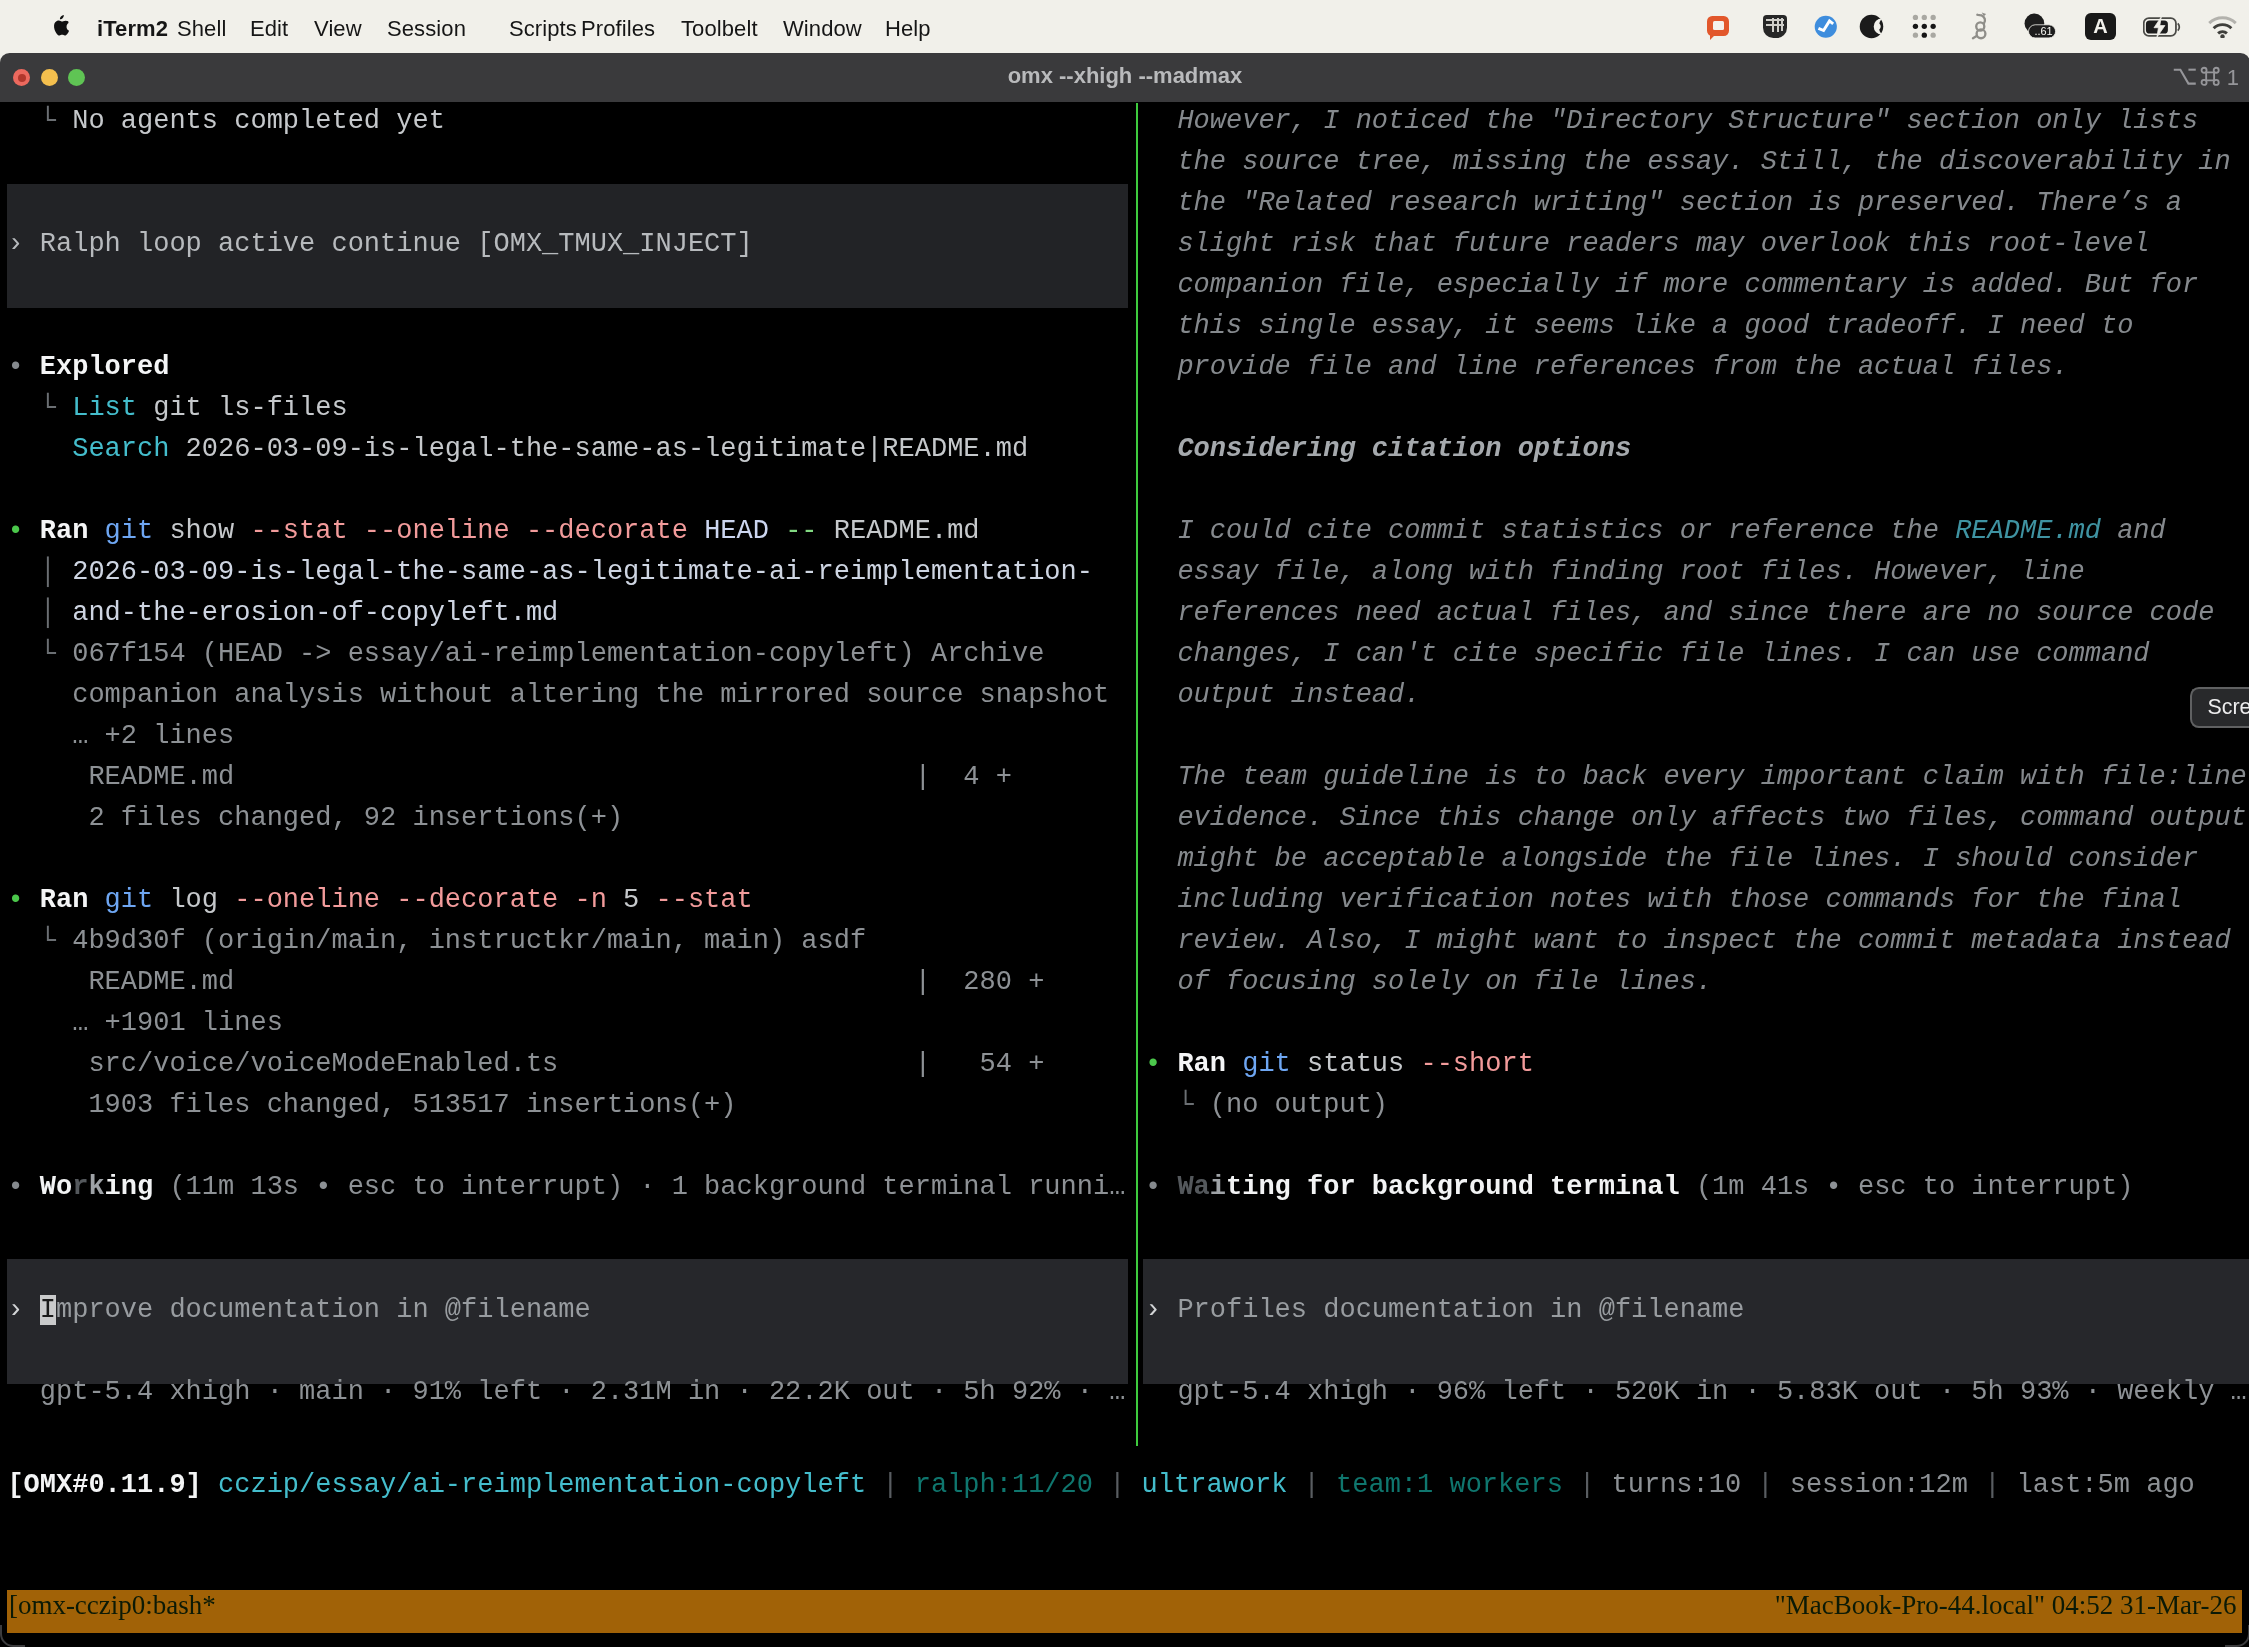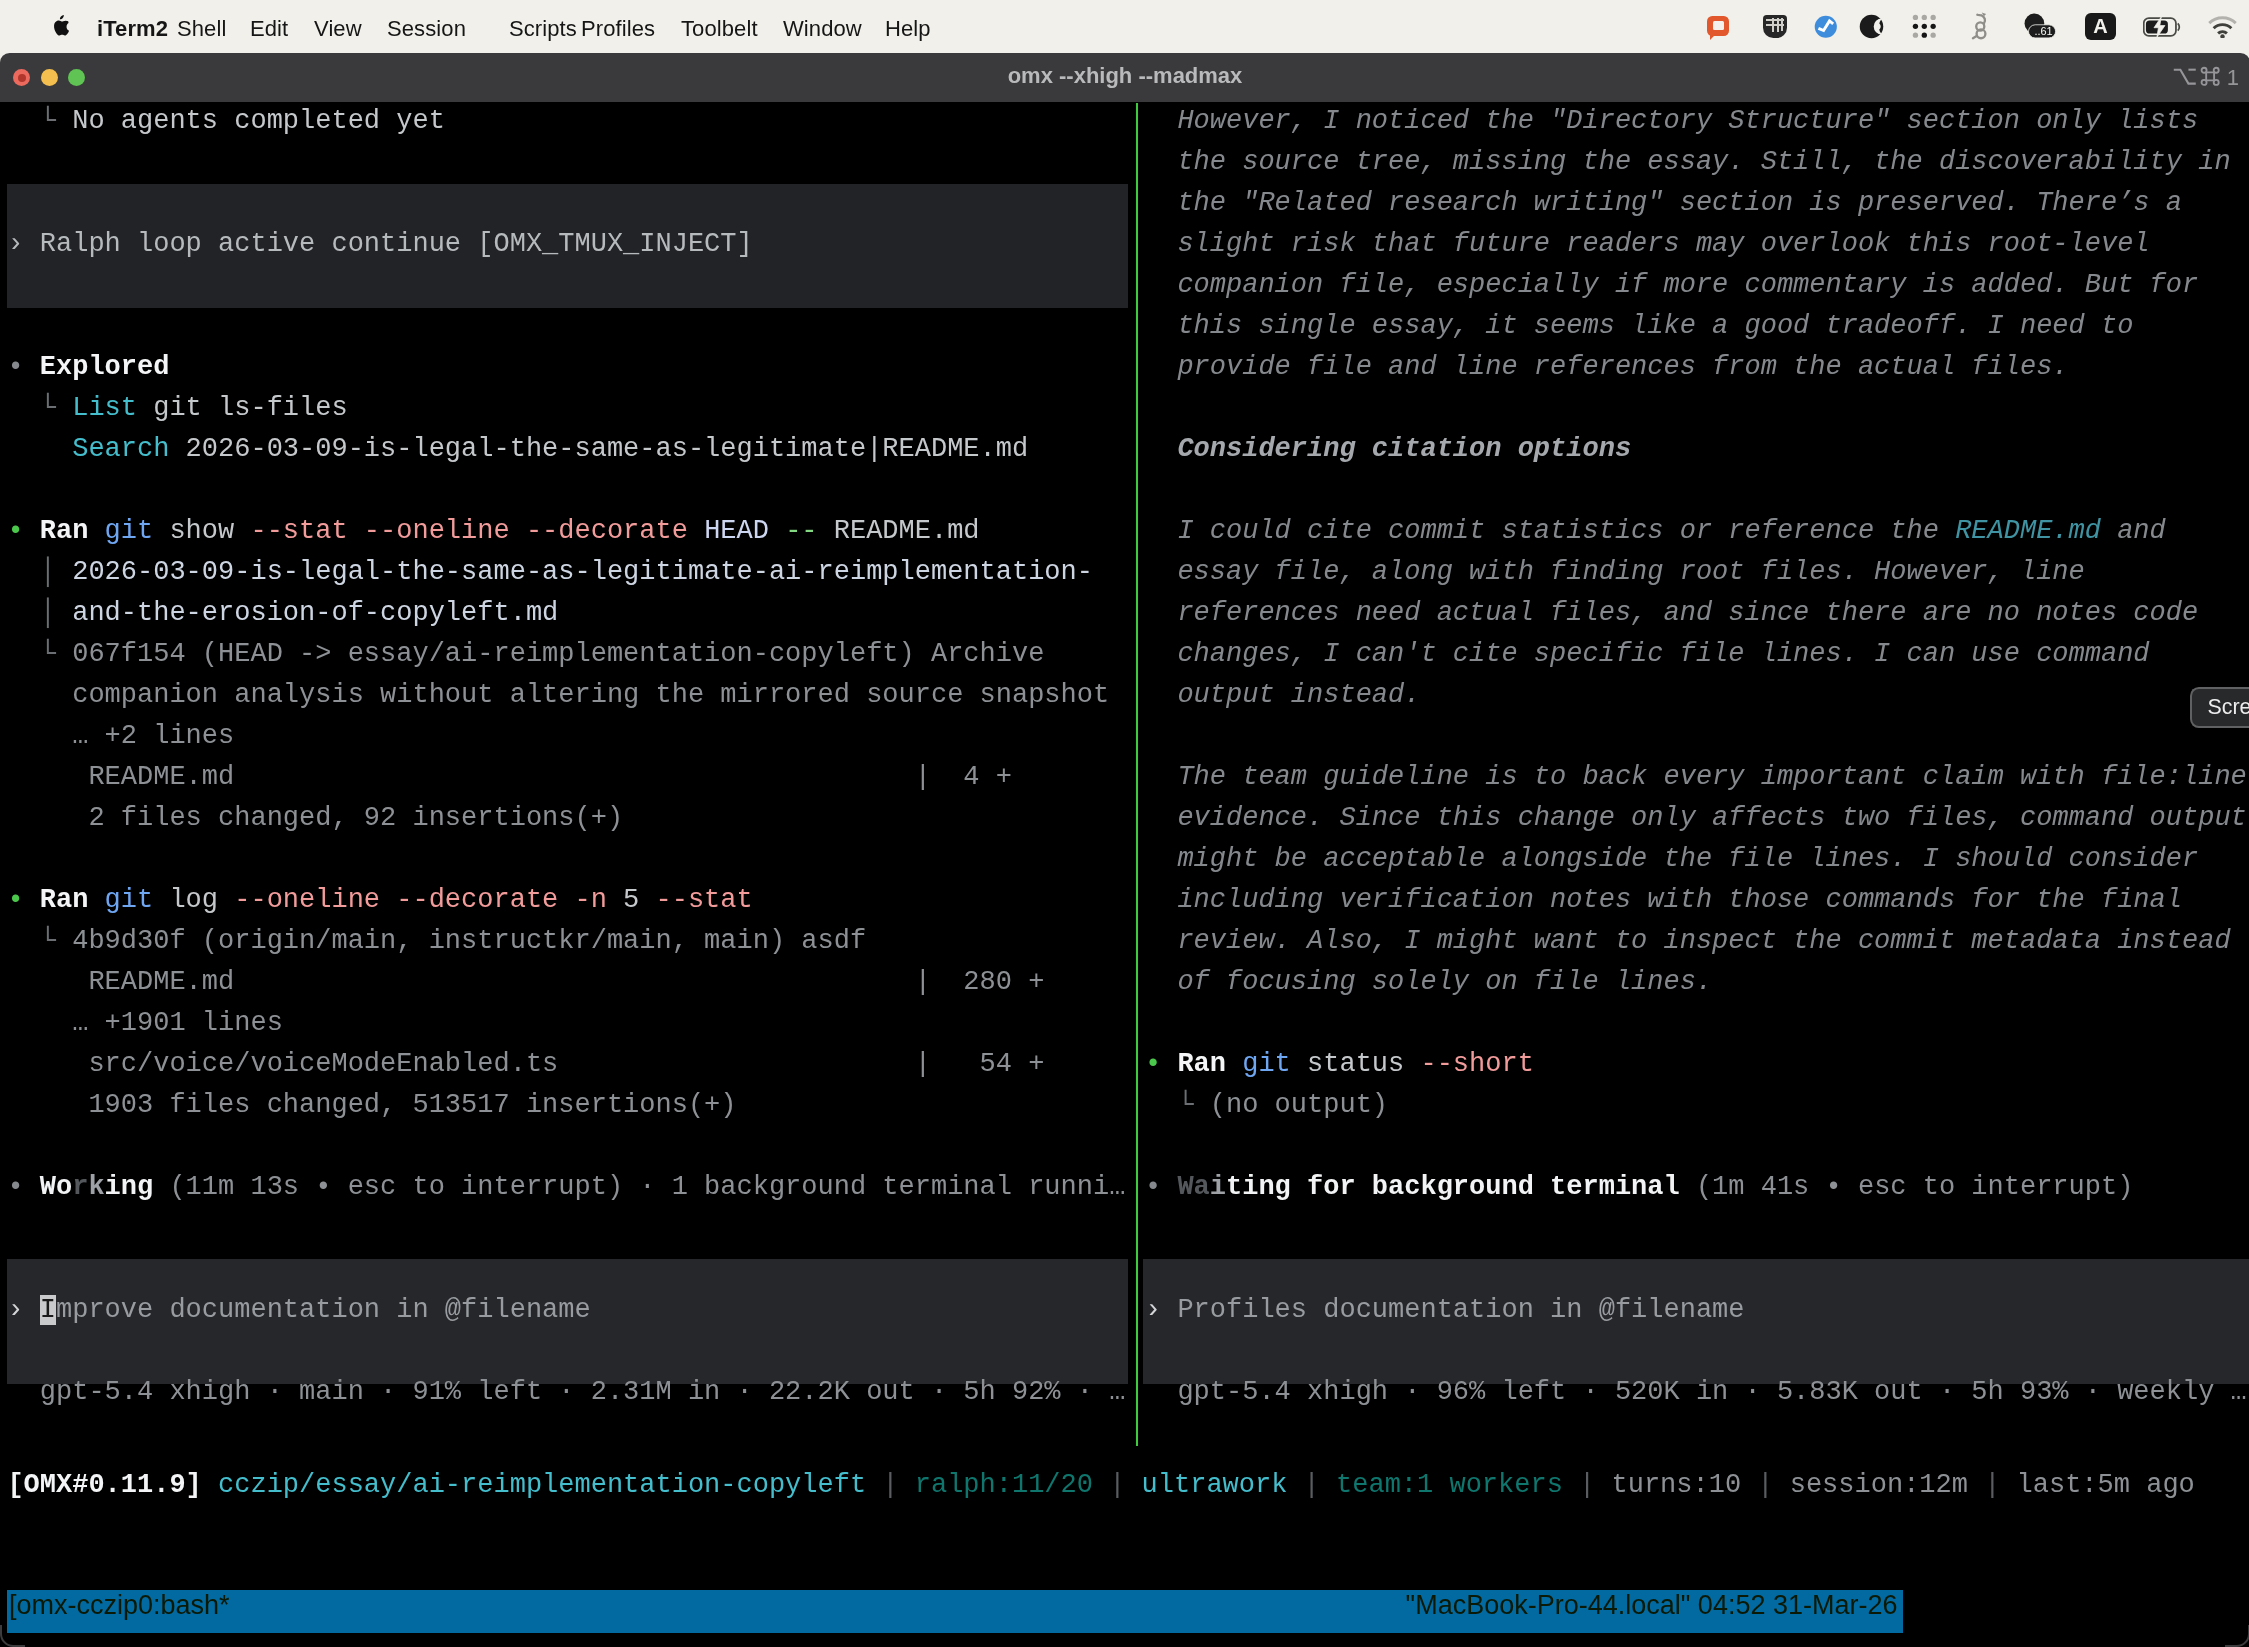--- a/index.html
+++ b/index.html
@@ -29,21 +29,21 @@
 .lnk{color:#3f93a2;font-style:italic}
 .cur{background:#c9cacb;color:#1a1a1a}
 .inp{color:#989ca0}
 .pr{color:#d2d4d6}
 .sep{color:#595d61}
 .sh1{color:#f2f3f4;font-weight:700}
 .sh2{color:#9ea2a6;font-weight:700}
 .sh3{color:#54585c;font-weight:700}
 .box{position:absolute;z-index:1}
 .divider{position:absolute;left:1136px;top:103px;width:2.2px;height:1343px;background:#3ecb3e;z-index:4}
-.tmux{position:absolute;left:7.4px;top:1590px;width:1896px;height:43px;background:#0369a1;z-index:5;font-family:Liberation Sans, sans-serif;font-size:27px;color:#0b1a06}
+.tmux{position:absolute;left:7.4px;top:1590px;width:2235px;height:43px;background:#a16207;z-index:5;font-family:Liberation Serif, serif;font-size:27px;color:#0b1a06}
 .scre{position:absolute;left:2190px;top:687px;width:66px;height:41px;background:#28292b;border:2.2px solid #606162;border-radius:8.9px 0 0 8.9px;border-right:none;z-index:6;color:#ededee;font-size:21.4px;line-height:36px;padding-left:15.5px}
 .corner{position:absolute;z-index:7;width:25px;height:22px;border-color:#3c3c3e;border-style:solid}
 </style></head>
 <body>
 <div class="menubar">
     <span class="mi mib" style="left:97px">iTerm2</span>
 <span class="mi" style="left:177px">Shell</span>
 <span class="mi" style="left:250px">Edit</span>
 <span class="mi" style="left:314px">View</span>
 <span class="mi" style="left:387px">Session</span>
@@ -177,21 +177,21 @@
   <span class="th">the "Related research writing" section is preserved. There’s a</span>
   <span class="th">slight risk that future readers may overlook this root-level</span>
   <span class="th">companion file, especially if more commentary is added. But for</span>
   <span class="th">this single essay, it seems like a good tradeoff. I need to</span>
   <span class="th">provide file and line references from the actual files.</span>
 
   <span class="thb">Considering citation options</span>
 
   <span class="th">I could cite commit statistics or reference the </span><span class="lnk">README.md</span><span class="th"> and</span>
   <span class="th">essay file, along with finding root files. However, line</span>
-  <span class="th">references need actual files, and since there are no notes code</span>
+  <span class="th">references need actual files, and since there are no source code</span>
   <span class="th">changes, I can't cite specific file lines. I can use command</span>
   <span class="th">output instead.</span>
 
   <span class="th">The team guideline is to back every important claim with file:line</span>
   <span class="th">evidence. Since this change only affects two files, command output</span>
   <span class="th">might be acceptable alongside the file lines. I should consider</span>
   <span class="th">including verification notes with those commands for the final</span>
   <span class="th">review. Also, I might want to inspect the commit metadata instead</span>
   <span class="th">of focusing solely on file lines.</span>
 

